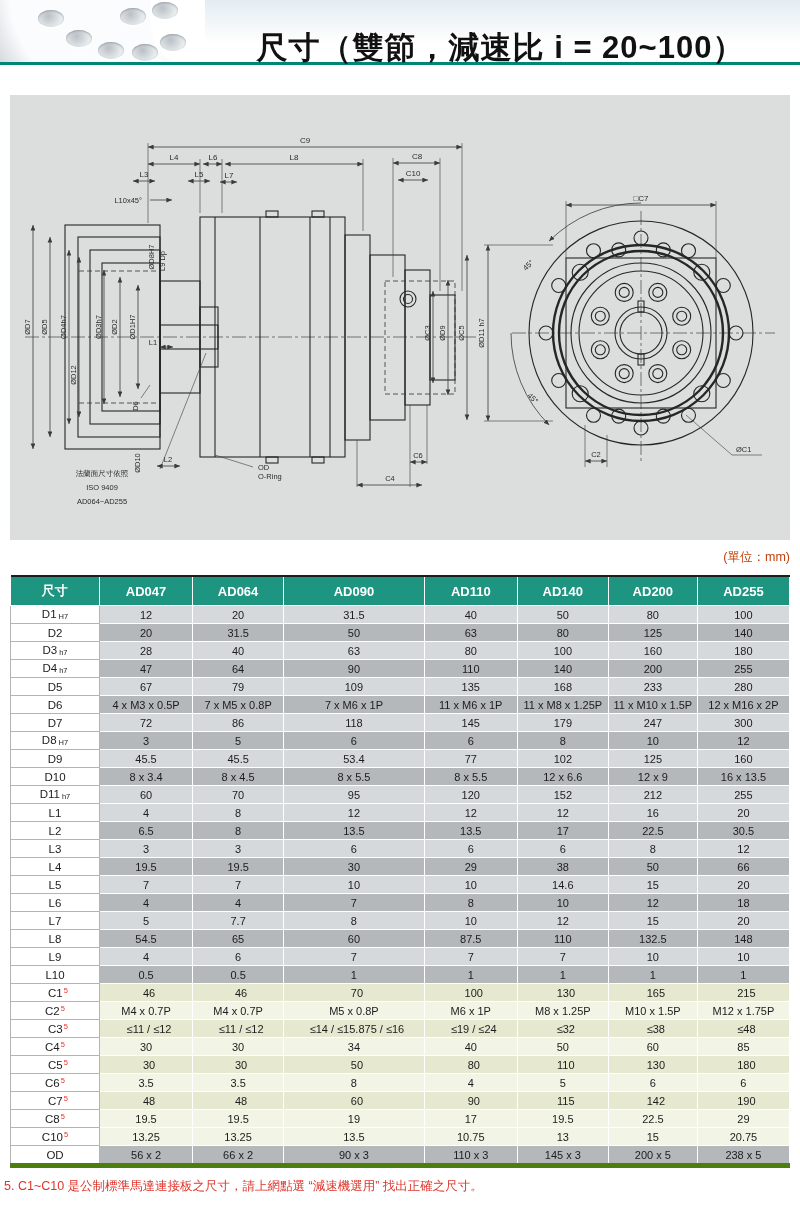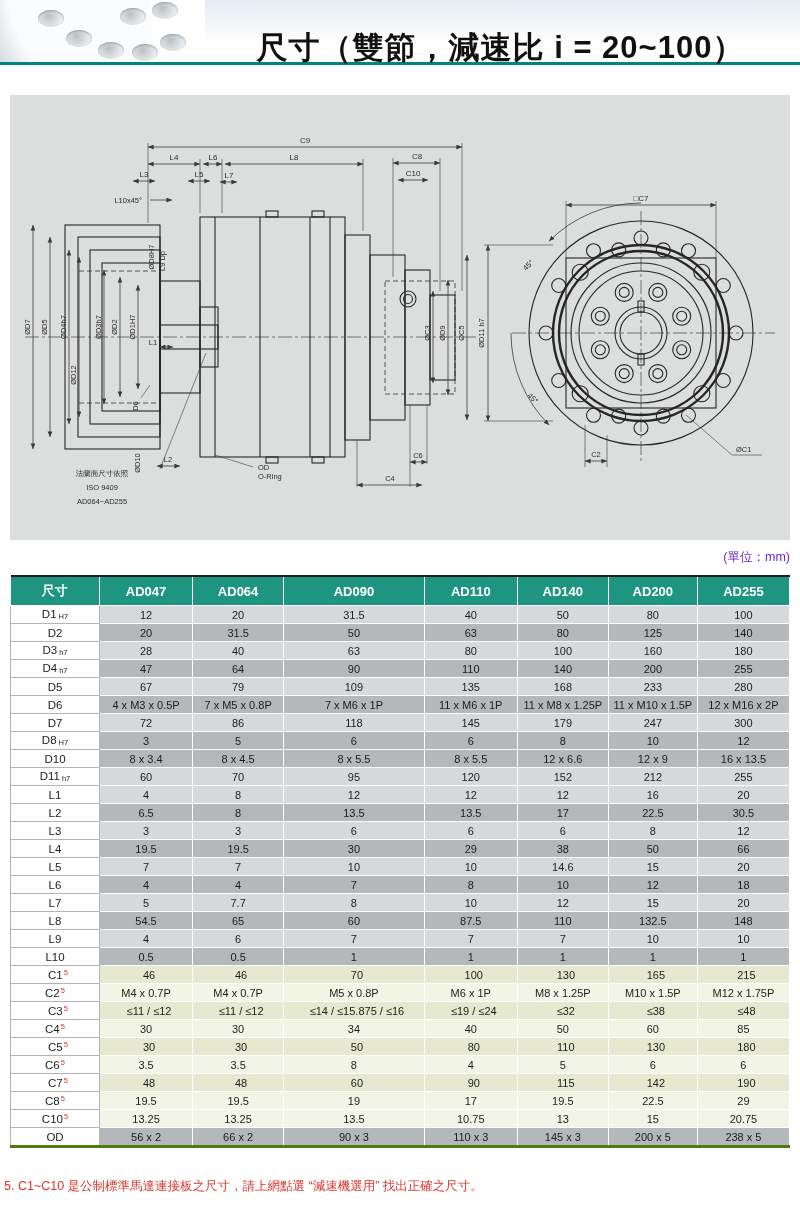--- a/index.html
+++ b/index.html
@@ -30,25 +30,25 @@
   .dim{stroke:#3a3a3a;stroke-width:.8;fill:none;}
   .ext{stroke:#3a3a3a;stroke-width:.6;fill:none;}
   .part{stroke:#262626;stroke-width:1.1;fill:none;}
   .thick{stroke:#262626;stroke-width:2.4;fill:none;}
   .cl{stroke:#444;stroke-width:.7;fill:none;stroke-dasharray:14 3 3 3;}
   .dash{stroke:#333;stroke-width:.8;fill:none;stroke-dasharray:5 3;}
   .lab{font-size:8px;}
   .labs{font-size:7.5px;}
 
   
-  .units{position:absolute;right:10px;top:549px;font-size:12.5px;color:#6d28d9;}
+  .units{position:absolute;right:10px;top:549px;font-size:12.5px;color:#c2410c;}
 
   
   .dim-table{position:absolute;left:10px;top:575px;width:780px;border-collapse:collapse;table-layout:fixed;
-    border-top:2px solid #1c1c1c;border-bottom:3px solid #4d7c0f;}
+    border-top:2px solid #1c1c1c;border-bottom:5px solid #4d7c0f;}
   .dim-table th{background:var(--header_bg,#1e9580);color:#fff;font-size:13px;font-weight:bold;
     height:28px;border-right:1px solid #fff;border-bottom:1px solid #fff;padding:0;}
   .dim-table td{height:17px;padding:0 2px;font-size:11px;text-align:center;color:#1c1c1c;
     border-right:1px solid #fff;border-bottom:1px solid rgba(255,255,255,.85);white-space:nowrap;overflow:hidden;}
   .dim-table td.rowlabel{background:#fff;border:1px solid #b4b4b4;font-size:11.5px;}
   .tint-g1 td{background:var(--row_light,#d6d9db);}
   .tint-g2 td{background:var(--row_dark,#b4b8bb);}
   .tint-c1 td{background:var(--c_light,#f2f4e5);}
   .tint-c2 td{background:var(--c_dark,#e6e9d0);padding-left:8px;}
   .sub{font-size:7.5px;vertical-align:-1px;margin-left:2px;}
@@ -388,20 +388,30 @@
         <tr class="tint-g2">
           <td class="rowlabel">D8<span class="sub">H7</span></td>
           <td>3</td>
           <td>5</td>
           <td>6</td>
           <td>6</td>
           <td>8</td>
           <td>10</td>
           <td>12</td>
         </tr>
+        <tr class="tint-g1">
+          <td class="rowlabel">D9</td>
+          <td>45.5</td>
+          <td>45.5</td>
+          <td>53.4</td>
+          <td>77</td>
+          <td>102</td>
+          <td>125</td>
+          <td>160</td>
+        </tr>
         <tr class="tint-g2">
           <td class="rowlabel">D10</td>
           <td>8 x 3.4</td>
           <td>8 x 4.5</td>
           <td>8 x 5.5</td>
           <td>8 x 5.5</td>
           <td>12 x 6.6</td>
           <td>12 x 9</td>
           <td>16 x 13.5</td>
         </tr>

